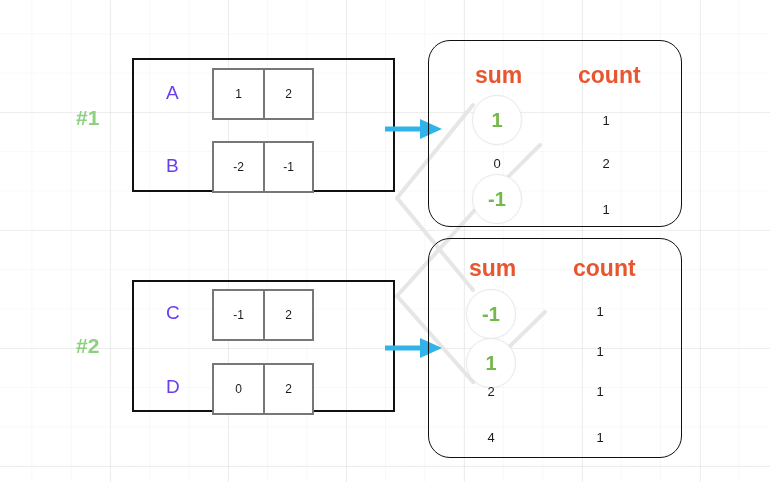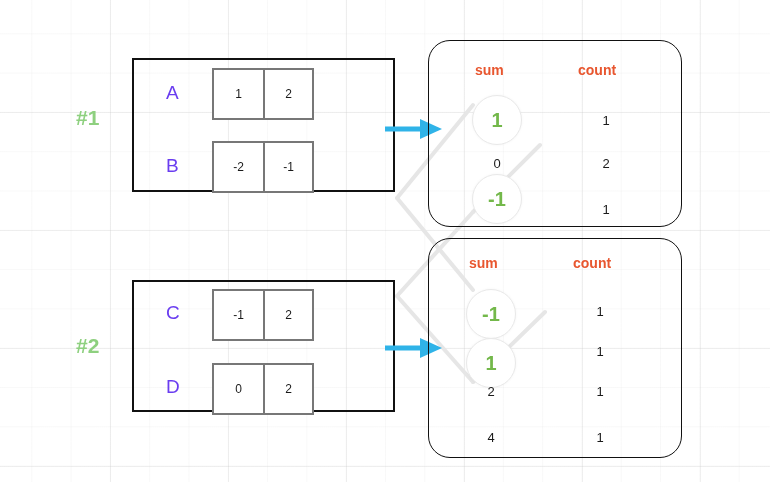--- a/index.html
+++ b/index.html
@@ -67,21 +67,21 @@
   
   .result-panel{
     position:absolute;
     border:1.6px solid #111111;
     border-radius:22px;
     box-sizing:border-box;
     background:rgba(255,255,255,0.0);
   }
   .col-head{
     position:absolute;
-    font-size:14px;
+    font-size:23px;
     font-weight:bold;
     color:#e8562f;
     font-family:"Liberation Sans", sans-serif;
   }
   .val{
     position:absolute;
     font-size:13px;
     color:#1a1a1a;
     text-align:center;
     transform:translate(-50%,-50%);

